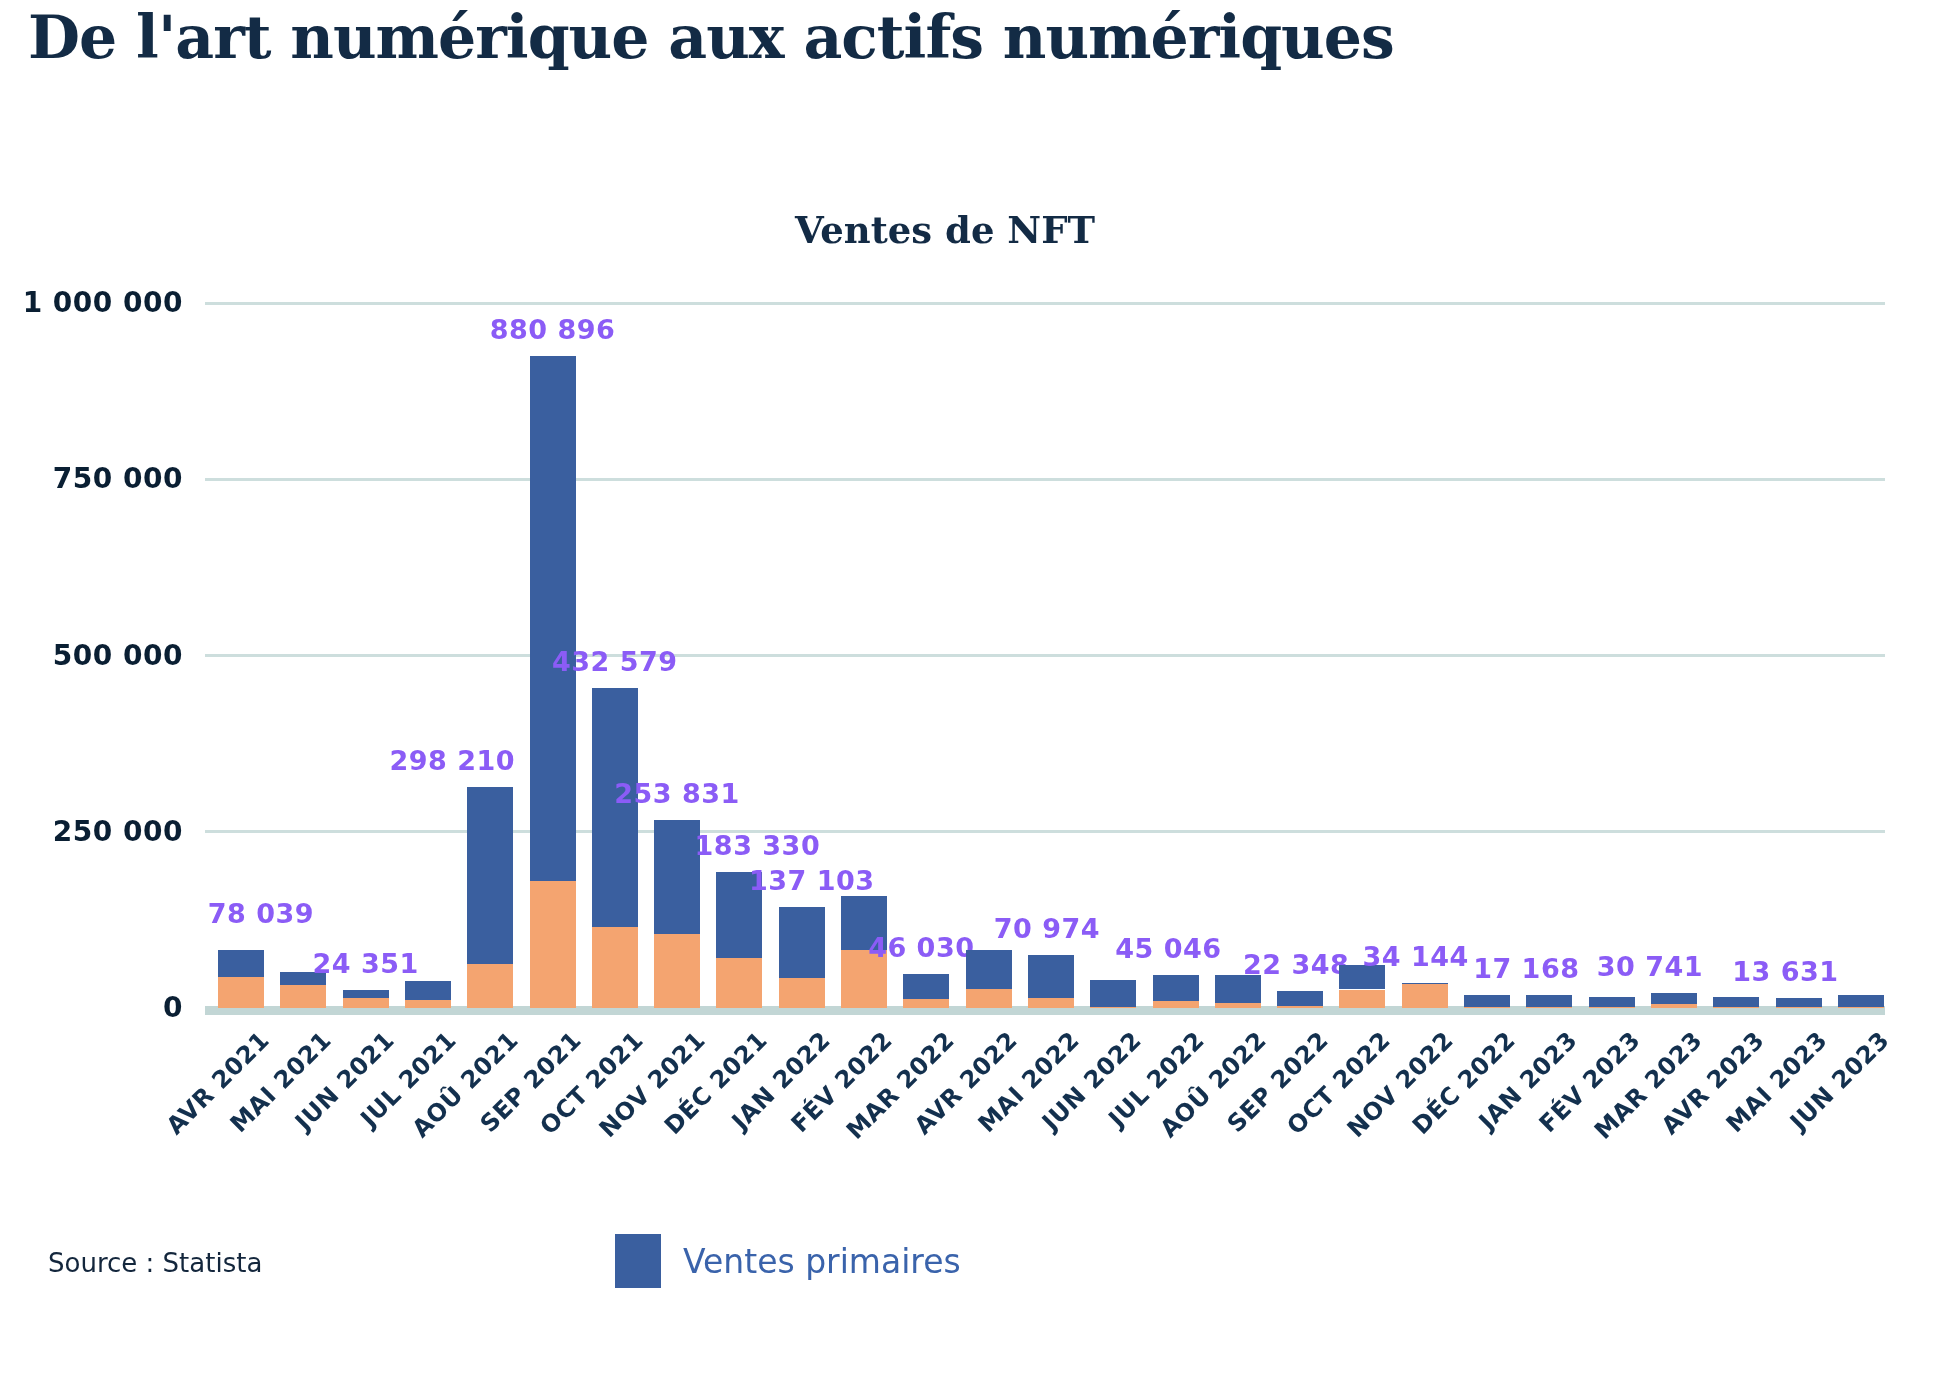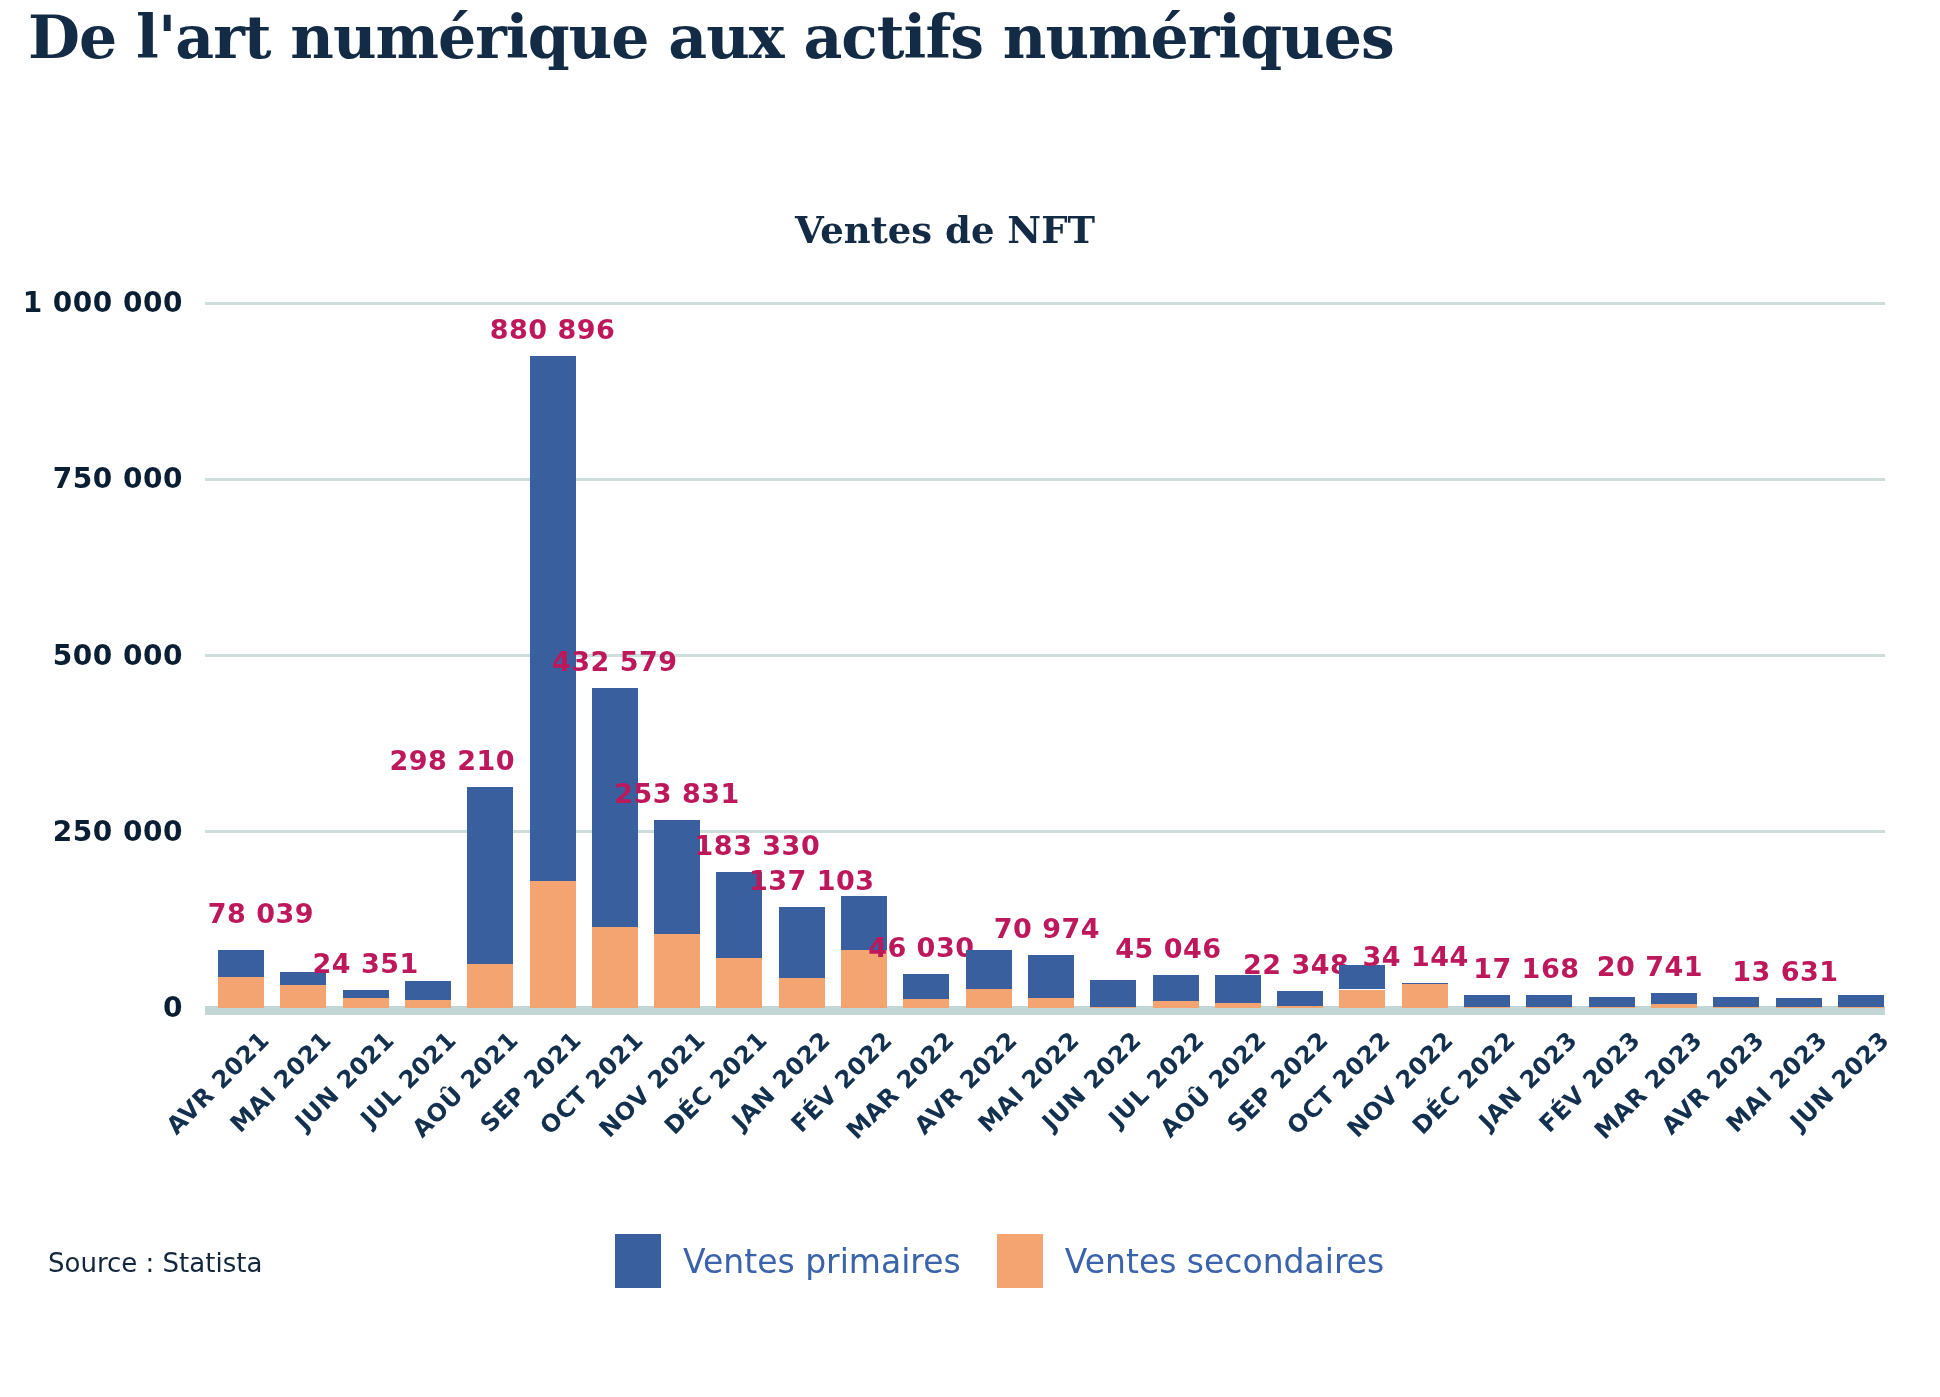--- a/index.html
+++ b/index.html
@@ -19,21 +19,21 @@
   }
   .gridline{position:absolute;left:205px;width:1680px;height:3px;background:#cddedd;}
   .gridline.zero{height:9px;background:#c2d6d5;}
   .ytick{
     position:absolute;width:200px;text-align:right;right:1757px;
     font-size:28px;font-weight:bold;color:#0a1f33;letter-spacing:0.5px;
   }
   .bar-seg{position:absolute;}
   .bar-label{
     position:absolute;transform:translateX(-50%);white-space:nowrap;
-    font-size:27px;font-weight:bold;color:#be185d;letter-spacing:0.5px;
+    font-size:27px;font-weight:bold;color:#8b5cf6;letter-spacing:0.5px;
   }
   .xtick{
     position:absolute;white-space:nowrap;
     transform:translateX(-100%) rotate(-45deg);transform-origin:100% 0;
     font-size:24px;font-weight:bold;color:#13304e;letter-spacing:0.5px;
   }
   .legend{
     position:absolute;left:615px;top:1234px;display:flex;align-items:center;gap:36px;
   }
   .legend-item{display:flex;align-items:center;gap:22px;}
@@ -141,40 +141,36 @@
         <div class="xtick" style="left: 1501px; top: 1026px;">DÉC 2022</div>
         <div class="bar-seg" style="left: 1526.3px; top: 1006.89px; width: 46px; height: 1.11px; background: rgb(244, 164, 112);"></div>
         <div class="bar-seg" style="left: 1526.3px; top: 995.296px; width: 46px; height: 11.5943px; background: rgb(58, 95, 159);"></div>
         <div class="bar-label" style="left: 1526.3px; top: 953.296px;">17 168</div>
         <div class="xtick" style="left: 1563.3px; top: 1026px;">JAN 2023</div>
         <div class="bar-seg" style="left: 1588.6px; top: 1007.11px; width: 46px; height: 0.888px; background: rgb(244, 164, 112);"></div>
         <div class="bar-seg" style="left: 1588.6px; top: 996.9px; width: 46px; height: 10.212px; background: rgb(58, 95, 159);"></div>
         <div class="xtick" style="left: 1625.6px; top: 1026px;">FÉV 2023</div>
         <div class="bar-seg" style="left: 1650.9px; top: 1004.49px; width: 46px; height: 3.50834px; background: rgb(244, 164, 112);"></div>
         <div class="bar-seg" style="left: 1650.9px; top: 992.652px; width: 46px; height: 11.84px; background: rgb(58, 95, 159);"></div>
-        <div class="bar-label" style="left: 1649.9px; top: 950.652px;">20 741</div>
+        <div class="bar-label" style="left: 1649.9px; top: 950.652px;">30 741</div>
         <div class="xtick" style="left: 1687.9px; top: 1026px;">MAR 2023</div>
         <div class="bar-seg" style="left: 1713.2px; top: 1007.11px; width: 46px; height: 0.888px; background: rgb(244, 164, 112);"></div>
         <div class="bar-seg" style="left: 1713.2px; top: 996.9px; width: 46px; height: 10.212px; background: rgb(58, 95, 159);"></div>
         <div class="xtick" style="left: 1750.2px; top: 1026px;">AVR 2023</div>
         <div class="bar-seg" style="left: 1775.5px; top: 1006.89px; width: 46px; height: 1.11px; background: rgb(244, 164, 112);"></div>
         <div class="bar-seg" style="left: 1775.5px; top: 997.913px; width: 46px; height: 8.97694px; background: rgb(58, 95, 159);"></div>
         <div class="bar-label" style="left: 1785.5px; top: 955.913px;">13 631</div>
         <div class="xtick" style="left: 1812.5px; top: 1026px;">MAI 2023</div>
         <div class="bar-seg" style="left: 1837.8px; top: 1006.52px; width: 46px; height: 1.48px; background: rgb(244, 164, 112);"></div>
         <div class="bar-seg" style="left: 1837.8px; top: 994.68px; width: 46px; height: 11.84px; background: rgb(58, 95, 159);"></div>
         <div class="xtick" style="left: 1874.8px; top: 1026px;">JUN 2023</div>
       </div>
   </div>
 
   <div class="legend">
     <div class="legend-item">
       <span class="legend-swatch" id="swatch-primary" style="background: rgb(58, 95, 159);"></span>
       <span class="legend-label">Ventes primaires</span>
     </div>
-    <div class="legend-item">
-      <span class="legend-swatch" id="swatch-secondary" style="background: rgb(244, 164, 112);"></span>
-      <span class="legend-label">Ventes secondaires</span>
-    </div>
   </div>
 
   <div class="source-note">Source : Statista</div>
 </div>
 
 </body></html>

